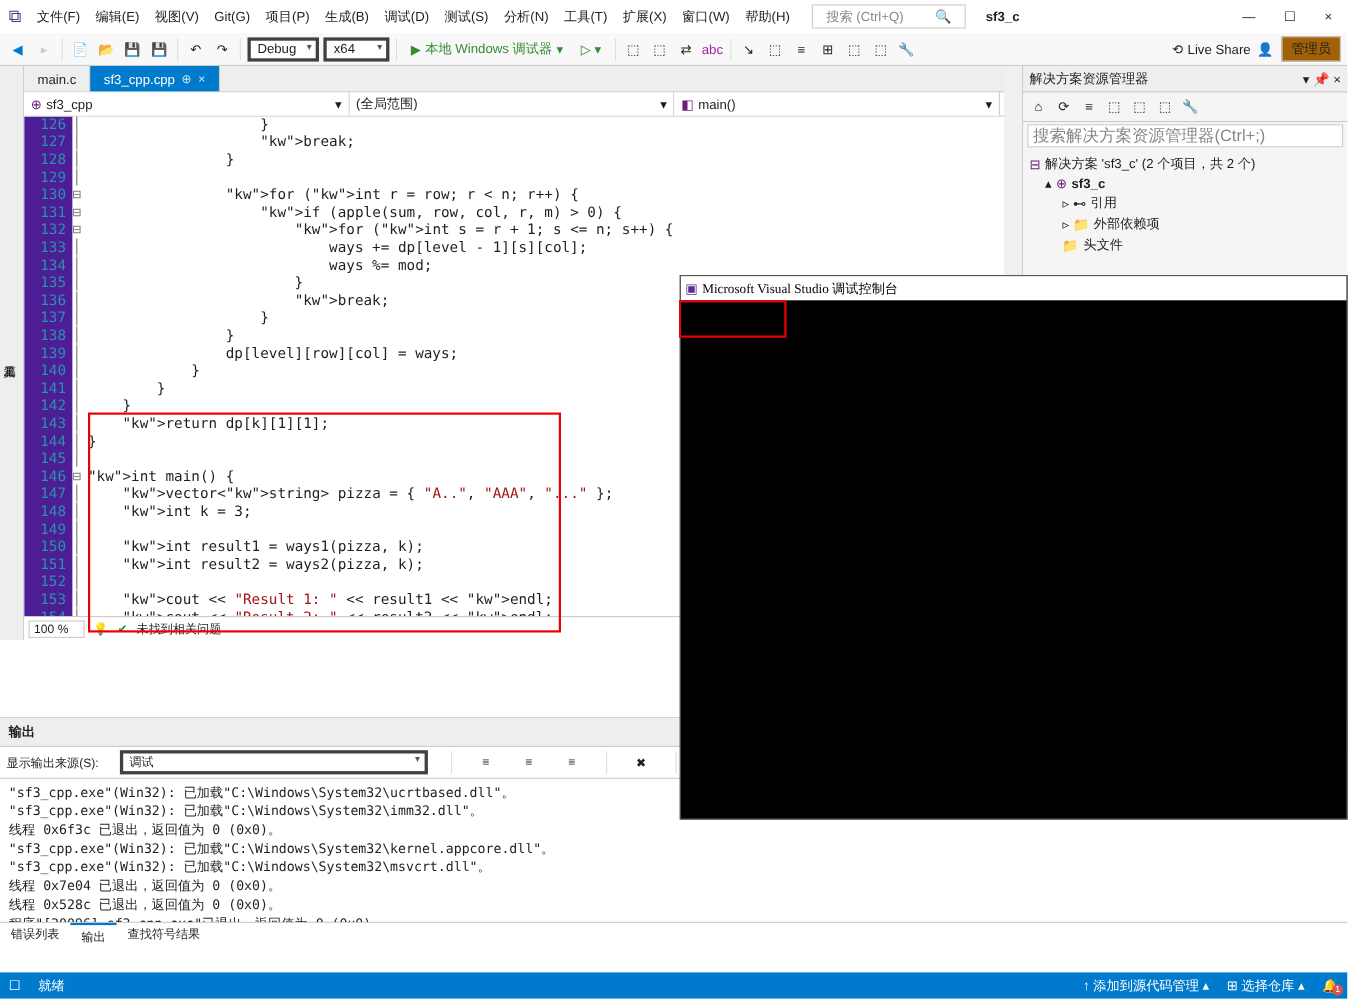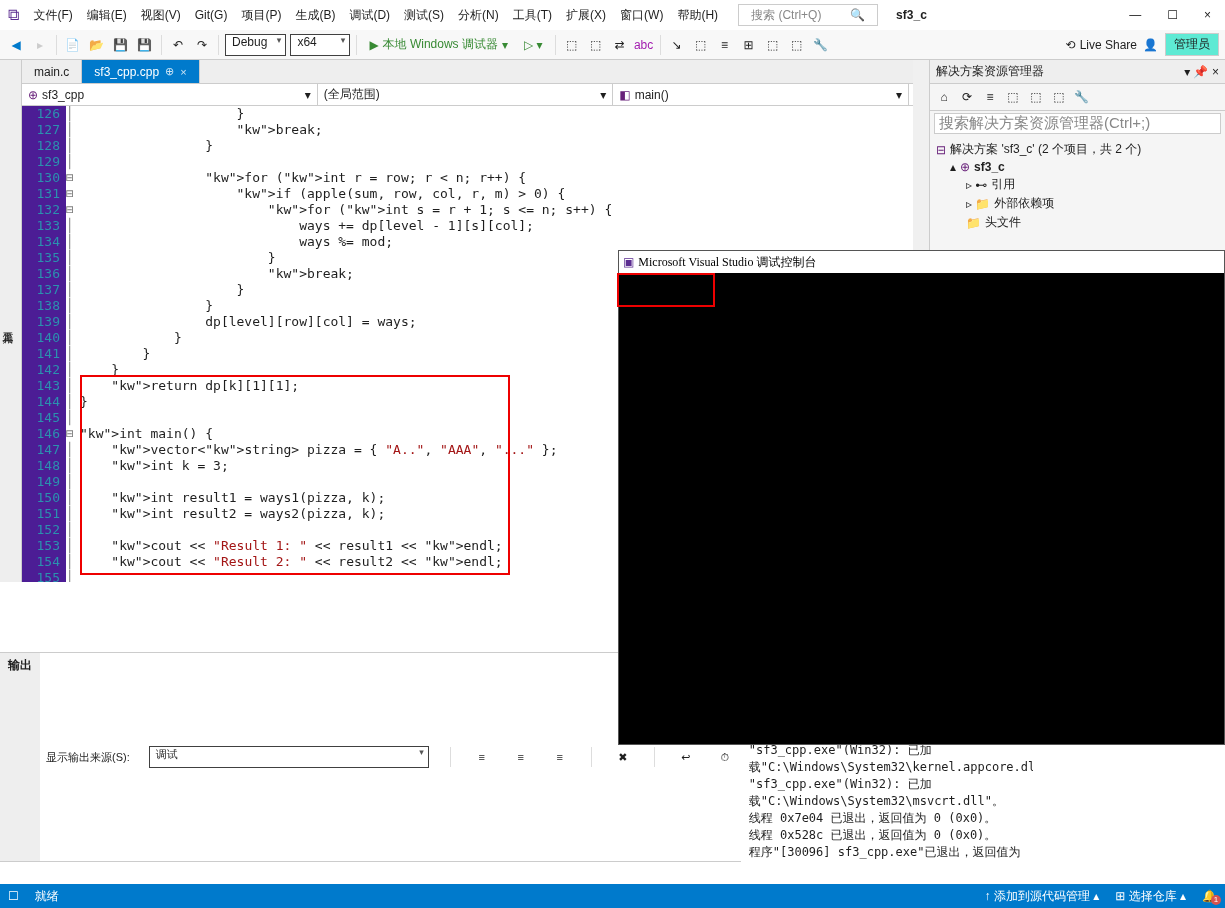--- a/index.html
+++ b/index.html
@@ -1,21 +1,21 @@
 <!DOCTYPE html>
 <html><head>
 <meta charset="utf-8">
 <style>
   * { box-sizing: border-box; margin: 0; padding: 0; }
   body { font-family: "Microsoft YaHei", sans-serif; font-size: 12px; background: #fff; color: #1e1e1e; overflow: hidden; width: 1225px; height: 908px; position: relative; }
   .menubar { height: 22px; display: flex; align-items: center; padding: 0 2px; gap: 2px; background: #fff; }
   .menubar span { padding: 1px 6px; }
   .toolbar { height: 30px; display: flex; align-items: center; padding: 0 6px; gap: 4px; border-bottom: 1px solid #ccc; background: #f8f8f8; }
   .tb-btn { width: 20px; height: 20px; display: inline-flex; align-items: center; justify-content: center; }
-  .tb-dropdown { height: 22px; border: 1px solid #404040; padding: 0 18px 0 6px; background: #fff; position: relative; min-width: 60px; }
+  .tb-dropdown { height: 22px; border: 3px solid #404040; padding: 0 18px 0 6px; background: #fff; position: relative; min-width: 60px; }
   .tb-dropdown::after { content: "▾"; position: absolute; right: 4px; font-size: 9px; color: #555; }
   .play-btn { color: #388a34; font-size: 12px; display: flex; align-items: center; gap: 4px; padding: 0 6px; }
   .tabs-bar { height: 24px; background: #eee; display: flex; align-items: stretch; border-bottom: 1px solid #ccc; }
   .tab { padding: 3px 12px; background: #eee; display: flex; align-items: center; gap: 6px; font-size: 12px; border-right: 1px solid #ccc; }
   .tab.active { background: #007acc; color: #fff; }
   .tab .x { font-size: 11px; opacity: 0.8; }
   .nav-bar { height: 22px; display: flex; border-bottom: 1px solid #ccc; }
   .nav-box { flex: 1; border-right: 1px solid #ccc; padding: 2px 6px; background: #fff; display: flex; align-items: center; gap: 4px; }
   .main-row { display: flex; height: 522px; }
   .side-pin { width: 22px; background: #eee; border-right: 1px solid #ccc; writing-mode: vertical-lr; text-align: center; padding-top: 6px; font-size: 11px; }
@@ -26,21 +26,21 @@
   .code-lines { flex: 1; white-space: pre; position: relative; }
   .str { color: #a31515; }
   .highlight-box { position: absolute; border: 2px solid #e00; pointer-events: none; }
   .zoom-bar { height: 22px; border-top: 1px solid #ccc; display: flex; align-items: center; padding: 0 4px; gap: 8px; font-size: 11px; }
   .solution { width: 296px; border-left: 1px solid #ccc; background: #f5f5f5; display: flex; flex-direction: column; }
   .panel-title { background: #eee; padding: 3px 6px; border-bottom: 1px solid #ccc; display: flex; justify-content: space-between; align-items: center; }
   .panel-tools { padding: 3px 4px; display: flex; gap: 3px; border-bottom: 1px solid #ccc; }
   .panel-search { margin: 2px 4px; border: 1px solid #ccc; padding: 0 4px; background: #fff; color: #888; font-size: 15px; }
   .tree { padding: 4px 6px; font-size: 12px; }
   .tree-line { display: flex; align-items: center; gap: 4px; padding: 1px 0; }
-  .output-panel { position: absolute; left: 0; right: 0; top: 652px; height: 210px; border-top: 1px solid #ccc; background: #fff; display: flex; flex-direction: row; }
+  .output-panel { position: absolute; left: 0; right: 0; top: 652px; height: 210px; border-top: 1px solid #ccc; background: #fff; display: flex; flex-direction: column; }
   .output-head { padding: 4px 8px; font-weight: bold; border-bottom: 1px solid #ccc; background: #eee; }
   .output-tools { padding: 3px 6px; display: flex; align-items: center; gap: 19px; border-bottom: 1px solid #ccc; font-size: 11px; }
   .output-body { flex: 1; font-family: Consolas, monospace; font-size: 12px; padding: 4px 8px; white-space: pre-wrap; overflow: auto; }
   .output-tabs { border-top: 1px solid #ccc; display: flex; font-size: 11px; }
   .output-tabs span { padding: 3px 10px; }
   .output-tabs .act { border-top: 2px solid #007acc; }
   .status-bar { position: absolute; left: 0; right: 0; bottom: 0; height: 24px; background: #007acc; color: #fff; display: flex; align-items: center; padding: 0 8px; gap: 16px; font-size: 12px; }
   .search-box { border: 1px solid #ccc; height: 22px; width: 140px; padding: 0 6px; color: #888; display: flex; align-items: center; justify-content: space-between; }
   .console-win { position: absolute; left: 618px; top: 250px; width: 607px; height: 495px; background: #000; color: #ccc; font-family: Consolas, monospace; font-size: 13px; border: 1px solid #555; z-index: 50; }
   .console-title { background: #fff; color: #000; height: 22px; display: flex; align-items: center; padding: 0 4px; font-family: "Microsoft YaHei"; font-size: 12px; gap: 4px; }
@@ -104,21 +104,21 @@
   <span class="tb-btn">↘</span>
   <span class="tb-btn">⬚</span>
   <span class="tb-btn">≡</span>
   <span class="tb-btn">⊞</span>
   <span class="tb-btn">⬚</span>
   <span class="tb-btn">⬚</span>
   <span class="tb-btn">🔧</span>
   <div style="flex:1"></div>
   <span style="display:flex;align-items:center;gap:4px;">⟲ <span>Live Share</span></span>
   <span class="tb-btn">👤</span>
-  <span style="background:#5eead4;border:1px solid #ccc;padding:2px 8px;">管理员</span>
+  <span style="background:#a16207;border:1px solid #ccc;padding:2px 8px;">管理员</span>
 </div>
 
 <div class="main-row">
   <div class="side-pin">工具箱</div>
 
   <div class="editor">
     <div class="tabs-bar">
       <div class="tab">
           <span>main.c</span>
         </div>
@@ -144,20 +144,26 @@
           <span style="margin-left:auto;">▾</span>
         </div>
       <div style="width:20px;text-align:center;">⊕</div>
     </div>
     <div class="code-area">
       <div class="gutter" id="gutter">126<br>127<br>128<br>129<br>130<br>131<br>132<br>133<br>134<br>135<br>136<br>137<br>138<br>139<br>140<br>141<br>142<br>143<br>144<br>145<br>146<br>147<br>148<br>149<br>150<br>151<br>152<br>153<br>154<br>155<br>156<br>157<br></div>
       <div class="fold-col" id="fold">│<br>│<br>│<br>│<br>⊟<br>⊟<br>⊟<br>│<br>│<br>│<br>│<br>│<br>│<br>│<br>│<br>│<br>│<br>│<br>│<br>│<br>⊟<br>│<br>│<br>│<br>│<br>│<br>│<br>│<br>│<br>│<br>│<br>│<br></div>
       <div class="code-lines" id="code">                    }<br>                    <span class="&lt;span">"kw"</span>&gt;break;<br>                }<br><br>                <span class="&lt;span">"kw"</span>&gt;for (<span class="&lt;span">"kw"</span>&gt;int r = row; r &lt; n; r++) {<br>                    <span class="&lt;span">"kw"</span>&gt;if (apple(sum, row, col, r, m) &gt; 0) {<br>                        <span class="&lt;span">"kw"</span>&gt;for (<span class="&lt;span">"kw"</span>&gt;int s = r + 1; s &lt;= n; s++) {<br>                            ways += dp[level - 1][s][col];<br>                            ways %= mod;<br>                        }<br>                        <span class="&lt;span">"kw"</span>&gt;break;<br>                    }<br>                }<br>                dp[level][row][col] = ways;<br>            }<br>        }<br>    }<br>    <span class="&lt;span">"kw"</span>&gt;return dp[k][1][1];<br>}<br><br><span class="&lt;span">"kw"</span>&gt;int main() {<br>    <span class="&lt;span">"kw"</span>&gt;vector&lt;<span class="&lt;span">"kw"</span>&gt;string&gt; pizza = { <span class="str">"A.."</span>, <span class="str">"AAA"</span>, <span class="str">"..."</span> };<br>    <span class="&lt;span">"kw"</span>&gt;int k = 3;<br><br>    <span class="&lt;span">"kw"</span>&gt;int result1 = ways1(pizza, k);<br>    <span class="&lt;span">"kw"</span>&gt;int result2 = ways2(pizza, k);<br><br>    <span class="&lt;span">"kw"</span>&gt;cout &lt;&lt; <span class="str">"Result 1: "</span> &lt;&lt; result1 &lt;&lt; <span class="&lt;span">"kw"</span>&gt;endl;<br>    <span class="&lt;span">"kw"</span>&gt;cout &lt;&lt; <span class="str">"Result 2: "</span> &lt;&lt; result2 &lt;&lt; <span class="&lt;span">"kw"</span>&gt;endl;<br><br>    &gt;return 0;<br>}<br></div>
       <div class="scrollbar-v"></div>
       <div class="highlight-box" style="left:58px;top:315px;width:430px;height:200px;"></div>
+    </div>
+    <div class="zoom-bar">
+      <span style="border:1px solid #ccc;padding:1px 14px 1px 4px;">100 %</span>
+      <span style="color:#c77f00;">💡</span>
+      <span style="color:#1e8a24;">✔</span>
+      <span>未找到相关问题</span>
     </div>
   </div>
 
   <div class="solution">
     <div class="panel-title">
       <span>解决方案资源管理器</span>
       <span><span>▾</span> <span>📌</span> <span>×</span></span>
     </div>
     <div class="panel-tools">
       <span class="tb-btn">⌂</span>

